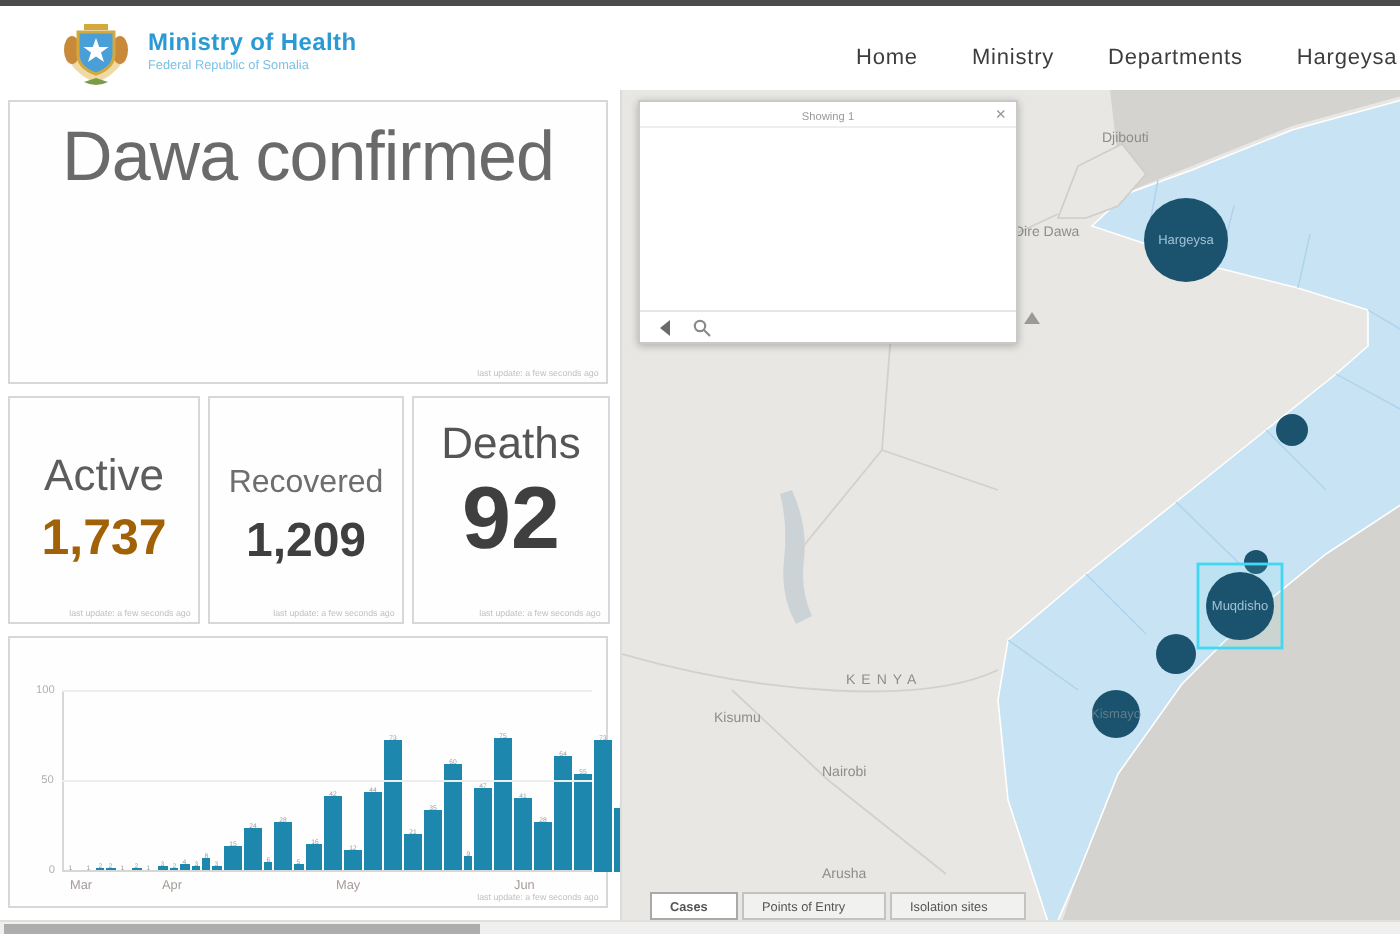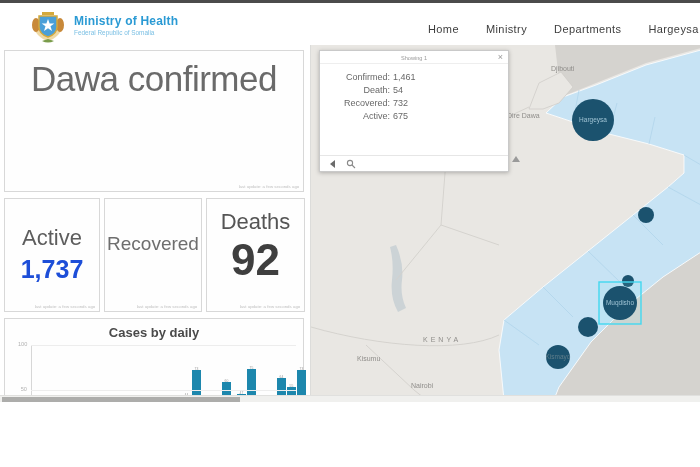--- a/index.html
+++ b/index.html
@@ -1,40 +1,40 @@
 <!DOCTYPE html>
 <html><head>
 <meta charset="utf-8">
 <style>
   * { margin:0; padding:0; box-sizing:border-box; }
   body { font-family:"Liberation Sans", sans-serif; background:#fff; }
-  #app { position:relative; width:700px; height:402px; background:#ffffff; overflow:hidden; }
+  #app { position:relative; width:700px; height:467px; background:#ffffff; overflow:hidden; }
 
   
   .top-strip { position:absolute; top:0; left:0; width:700px; height:3px; background:#4b4b4b; }
   .header { position:absolute; top:3px; left:0; width:700px; height:43px; background:#fff; }
   .logo { position:absolute; left:30px; top:4px; width:36px; height:37px; }
   .brand { position:absolute; left:74px; top:11px; }
   .brand-title { font-size:12px; font-weight:bold; color:#2a9ad4; letter-spacing:.2px; }
   .brand-sub { font-size:8px; color:#7cc0e4; transform:scale(.8); transform-origin:0 0; margin-top:1px; }
   .nav { position:absolute; left:428px; top:20px; display:flex; gap:27px; white-space:nowrap; }
   .nav-item { font-size:11px; color:#3d3d3d; letter-spacing:.4px; cursor:pointer;text-align:center; }
 
   
   .card { position:absolute; background:#fefefe; border:1px solid #d8d8d8; }
   .card-total { left:4px; top:50px; width:300px; height:142px; text-align:center; }
   .total-label { font-size:35px; color:#6a6a6a; margin-top:8px; letter-spacing:-0.5px; }
   .total-value { font-size:57px; font-weight:bold; color:#414141; margin-top:0px; letter-spacing:1px; }
   .updated { position:absolute; right:4px; bottom:2px; font-size:8px; color:#c0c0c0; transform:scale(.55); transform-origin:100% 100%; white-space:nowrap; }
 
   .card-active { left:4px; top:198px; width:96px; height:114px; text-align:center; }
   .active-label { font-size:22px; color:#5d5d5d; margin-top:26px; }
-  .active-value { font-size:25px; font-weight:bold; color:#1d4ed8; margin-top:4px; }
+  .active-value { font-size:25px; font-weight:bold; color:#a16207; margin-top:4px; }
   .card-recovered { left:104px; top:198px; width:98px; height:114px; text-align:center; }
-  .recovered-label { font-size:19px; color:#6e6e6e; margin-top:34px; }
+  .recovered-label { font-size:16px; color:#6e6e6e; margin-top:34px; }
   .recovered-value { font-size:24px; font-weight:bold; color:#3f3f3f; margin-top:6px; }
   .card-deaths { left:206px; top:198px; width:99px; height:114px; text-align:center; }
   .deaths-label { font-size:22px; color:#555; margin-top:10px; }
   .deaths-value { font-size:44px; font-weight:bold; color:#3f3f3f; margin-top:0px; }
 
   
   .card-chart { left:4px; top:318px; width:300px; height:136px; }
   .chart-title { text-align:center; font-size:13px; font-weight:bold; color:#4a4a4a; margin-top:6px; }
   .plot { position:absolute; left:26px; right:7px; top:27px; bottom:17px; }
   .gridline { position:absolute; left:0; right:0; height:1px; background:#ededed; }
@@ -111,30 +111,30 @@
     <div class="updated">last update: a few seconds ago</div>
   </div>
 
   <div class="card card-active">
     <div class="active-label">Active</div>
     <div class="active-value">1,737</div>
     <div class="updated">last update: a few seconds ago</div>
   </div>
   <div class="card card-recovered">
     <div class="recovered-label">Recovered</div>
+    <div class="recovered-value">1,209</div>
     <div class="updated">last update: a few seconds ago</div>
   </div>
   <div class="card card-deaths">
     <div class="deaths-label">Deaths</div>
     <div class="deaths-value">92</div>
     <div class="updated">last update: a few seconds ago</div>
   </div>
 
   <div class="card card-chart">
-    <div class="chart-title">Cases by daily</div>
     <div class="plot" id="plot">
       <div class="vaxis"></div>
       <div class="bars" id="bars">
           <div class="bar-wrap">
             <span class="bar-label">1</span>
             <div class="bar" style="height: 1%; background: rgb(29, 135, 173);"></div>
           </div>
           <div class="bar-wrap">
             <div class="bar" style="height: 0%; background: rgb(29, 135, 173);"></div>
           </div>
@@ -497,38 +497,20 @@
           <text x="247" y="314" text-anchor="middle" class="bubble-label" fill="#5f7d8a">Kismayo</text>
         </g>
     </svg>
 
     <div class="popup">
       <div class="popup-header">
         <span class="popup-header-text">Showing 1</span>
         <span class="popup-close">×</span>
       </div>
       <div class="popup-body">
-        <div id="popup-rows">
-            <div class="prow">
-              <span class="plabel">Confirmed:</span>
-              <span class="pval">1,461</span>
-            </div>
-            <div class="prow">
-              <span class="plabel">Death:</span>
-              <span class="pval">54</span>
-            </div>
-            <div class="prow">
-              <span class="plabel">Recovered:</span>
-              <span class="pval">732</span>
-            </div>
-            <div class="prow">
-              <span class="plabel">Active:</span>
-              <span class="pval">675</span>
-            </div>
-          </div>
       </div>
       <div class="popup-footer">
         <svg class="pf-icon" viewBox="0 0 10 10">
           <path d="M8,1 L3,5 L8,9 Z" fill="#6b6b6b"></path>
         </svg>
         <svg class="pf-icon" viewBox="0 0 10 10">
           <circle cx="4" cy="4" r="2.6" fill="none" stroke="#8a8a8a" stroke-width="1.1"></circle>
           <line x1="6" y1="6" x2="9" y2="9" stroke="#8a8a8a" stroke-width="1.1"></line>
         </svg>
       </div>

